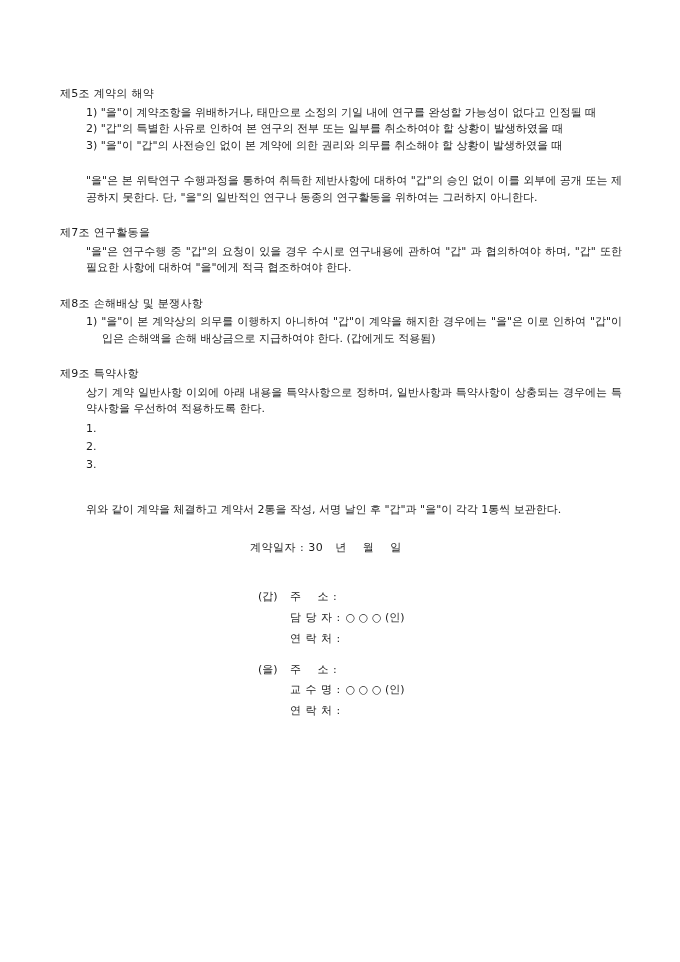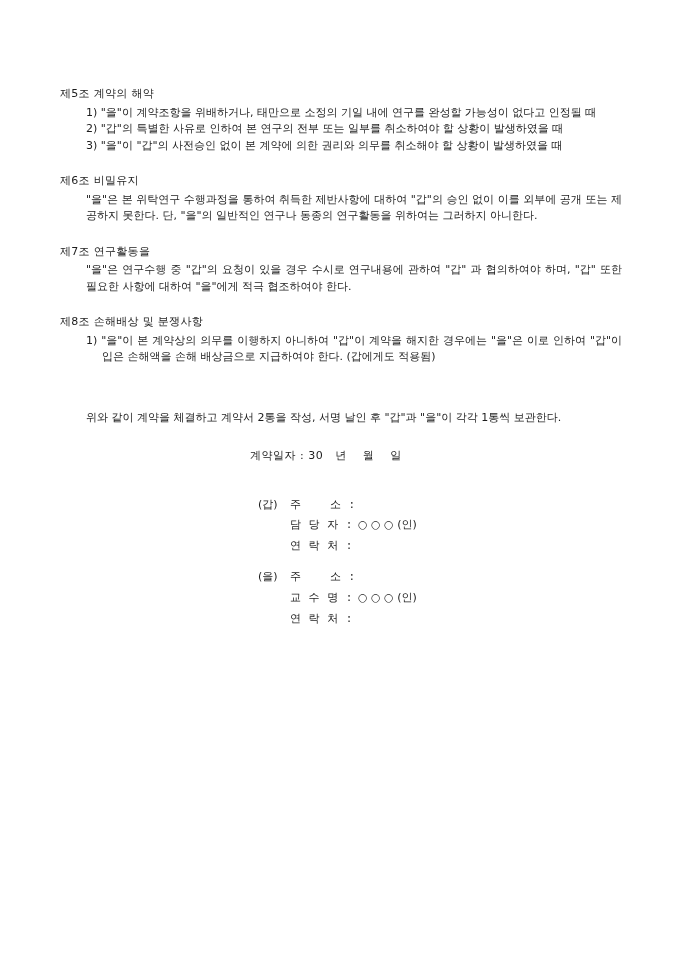--- a/index.html
+++ b/index.html
@@ -27,67 +27,75 @@
     text-align: justify;
   }
   .article-body {
     margin-left: 26px;
     text-align: justify;
   }
   .special-list { margin-left: 26px; margin-top: 2px; }
   .special-list .list-line { line-height: 1.65; }
   .closing {
     margin-left: 26px;
-    margin-top: 44px;
+    margin-top: 28px;
     margin-bottom: 22px;
     text-align: justify;
   }
   .date-line {
     margin-left: 190px;
     margin-bottom: 30px;
     white-space: pre;
     letter-spacing: 0.5px;
   }
   .sig-block { margin-left: 198px; margin-bottom: 10px; }
   .sig-row { display: flex; line-height: 1.9; }
   .sig-party { width: 32px; flex: none; white-space: pre; }
-  .sig-label { white-space: pre; letter-spacing: 0.5px; font-family: Liberation Mono, monospace; }
+  .sig-label { white-space: pre; letter-spacing: 0.5px; }
   .sig-value { white-space: pre; margin-left: 5px; }
 </style>
 </head>
 <body>
 
 <div class="page">
 
   <section class="article">
     <div class="article-title">제5조 계약의 해약</div>
     <div class="article-items">
       <div class="clause">1) "을"이 계약조항을 위배하거나, 태만으로 소정의 기일 내에 연구를 완성할 가능성이 없다고 인정될 때</div>
       <div class="clause">2) "갑"의 특별한 사유로 인하여 본 연구의 전부 또는 일부를 취소하여야 할 상황이 발생하였을 때</div>
       <div class="clause">3) "을"이 "갑"의 사전승인 없이 본 계약에 의한 권리와 의무를 취소해야 할 상황이 발생하였을 때</div>
     </div>
   </section>
 
   <section class="article">
-    <div class="article-title">제6조 비밀유지</div>
     <div class="article-body">"을"은 본 위탁연구 수행과정을 통하여 취득한 제반사항에 대하여 "갑"의 승인 없이 이를 외부에 공개 또는 제공하지 못한다. 단, "을"의 일반적인 연구나 동종의 연구활동을 위하여는 그러하지 아니한다.</div>
   </section>
 
   <section class="article">
     <div class="article-title">제7조 연구활동을</div>
     <div class="article-body">"을"은 연구수행 중 "갑"의 요청이 있을 경우 수시로 연구내용에 관하여 "갑" 과 협의하여야 하며, "갑" 또한 필요한 사항에 대하여 "을"에게 적극 협조하여야 한다.</div>
   </section>
 
   <section class="article">
     <div class="article-title">제8조 손해배상 및 분쟁사항</div>
     <div class="article-items">
       <div class="clause">1) "을"이 본 계약상의 의무를 이행하지 아니하여 "갑"이 계약을 해지한 경우에는 "을"은 이로 인하여 "갑"이 입은 손해액을 손해 배상금으로 지급하여야 한다. (갑에게도 적용됨)</div>
     </div>
   </section>
 
+  <section class="article">
+    <div class="article-title">제9조 특약사항</div>
+    <div class="article-body">상기 계약 일반사항 이외에 아래 내용을 특약사항으로 정하며, 일반사항과 특약사항이 상충되는 경우에는 특약사항을 우선하여 적용하도록 한다.</div>
+    <div class="special-list">
+      <div class="list-line">1.</div>
+      <div class="list-line">2.</div>
+      <div class="list-line">3.</div>
+    </div>
+  </section>
 
   <p class="closing">위와 같이 계약을 체결하고 계약서 2통을 작성, 서명 날인 후 "갑"과 "을"이 각각 1통씩 보관한다.</p>
 
   <div class="date-line">계약일자 : 30   년    월    일</div>
 
   <div class="sig-block">
     <div class="sig-row">
       <span class="sig-party">(갑)</span>
       <span class="sig-label">주    소 :</span>
       <span class="sig-value"></span>

